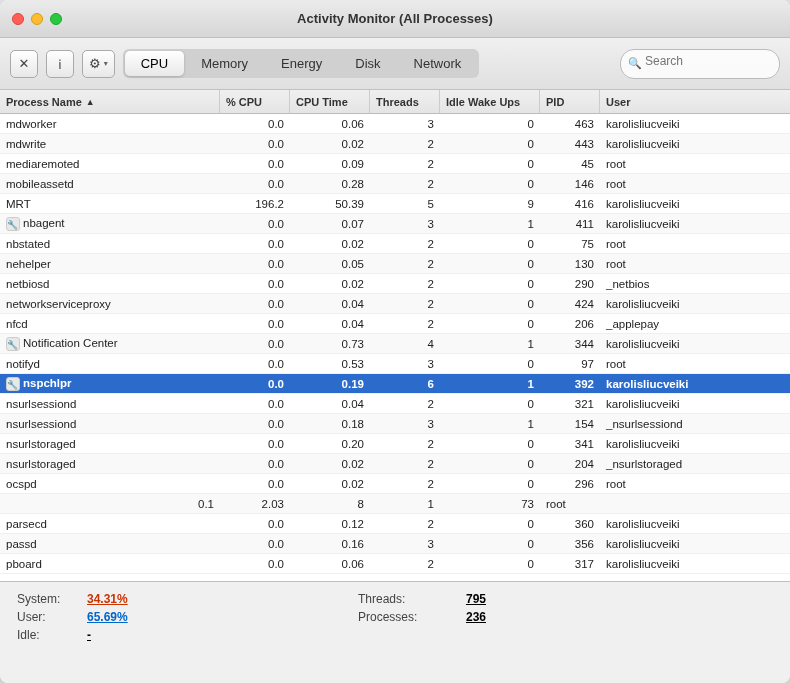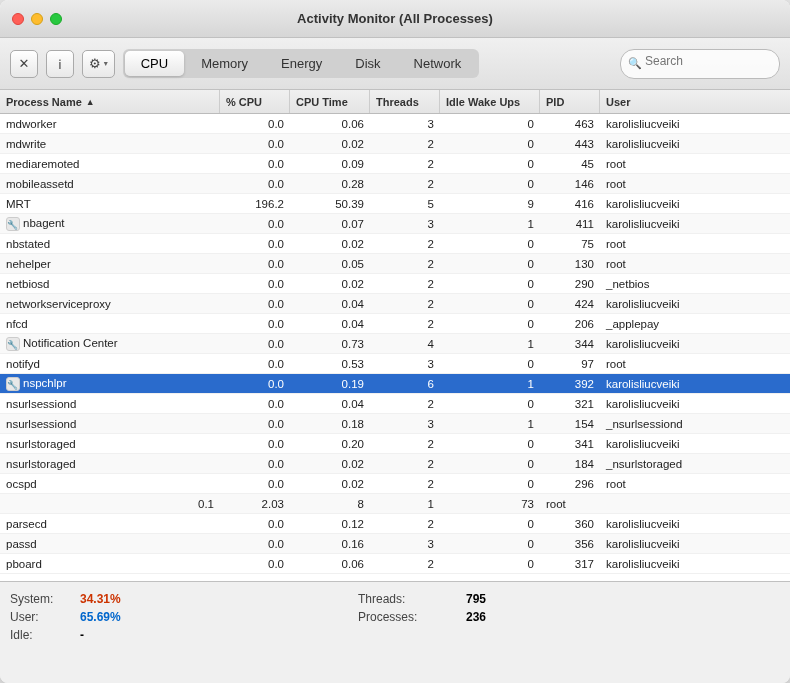--- a/index.html
+++ b/index.html
@@ -180,47 +180,47 @@
       color: #fff;
     }
     .td {
       padding: 0 6px;
       font-size: 11.5px;
       color: #222;
       white-space: nowrap;
       overflow: hidden;
       text-overflow: ellipsis;
     }
-    .table-row.selected .td { color: #fff; }
+    .table-row.selected .td { color: #fff; font-weight: bold; }
     .td.num { text-align: right; }
     
     .bottom-panel {
       height: 102px;
       background: #f0f0f0;
       border-top: 1px solid #c0c0c0;
       display: flex;
     }
     .stats-left {
       width: 300px;
-      padding: 10px 10px;
+      padding: 10px 17px;
       display: flex;
       flex-direction: column;
       gap: 4px;
     }
     .stat-row {
       display: flex;
       align-items: center;
       font-size: 12px;
     }
     .stat-label {
       color: #444;
       width: 70px;
       font-weight: 500;
     }
-    .stat-value { font-weight: 600; }
+    .stat-value { font-weight: 600; text-decoration: underline; }
     .stat-value.red { color: #cc3300; }
     .stat-value.blue { color: #0066cc; }
     .cpu-load-section {
       flex: 1;
       display: flex;
       flex-direction: column;
       align-items: center;
       justify-content: flex-start;
       padding-top: 10px;
       border-left: 1px solid #ccc;
@@ -476,21 +476,21 @@
           <div class="td num">0</div>
           <div class="td num">341</div>
           <div class="td">karolisliucveiki</div>
         </div>
         <div class="table-row">
           <div class="td">nsurlstoraged</div>
           <div class="td num">0.0</div>
           <div class="td num">0.02</div>
           <div class="td num">2</div>
           <div class="td num">0</div>
-          <div class="td num">184</div>
+          <div class="td num">204</div>
           <div class="td">_nsurlstoraged</div>
         </div>
         <div class="table-row">
           <div class="td">ocspd</div>
           <div class="td num">0.0</div>
           <div class="td num">0.02</div>
           <div class="td num">2</div>
           <div class="td num">0</div>
           <div class="td num">296</div>
           <div class="td">root</div>

